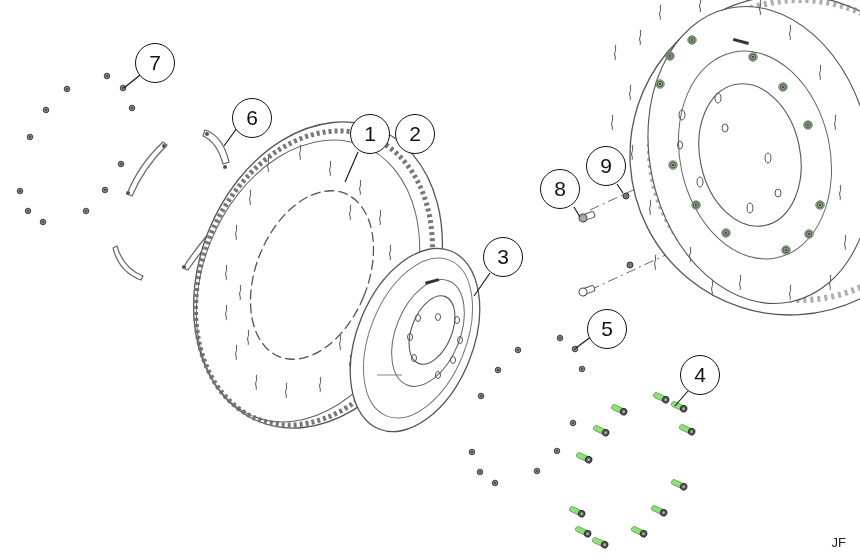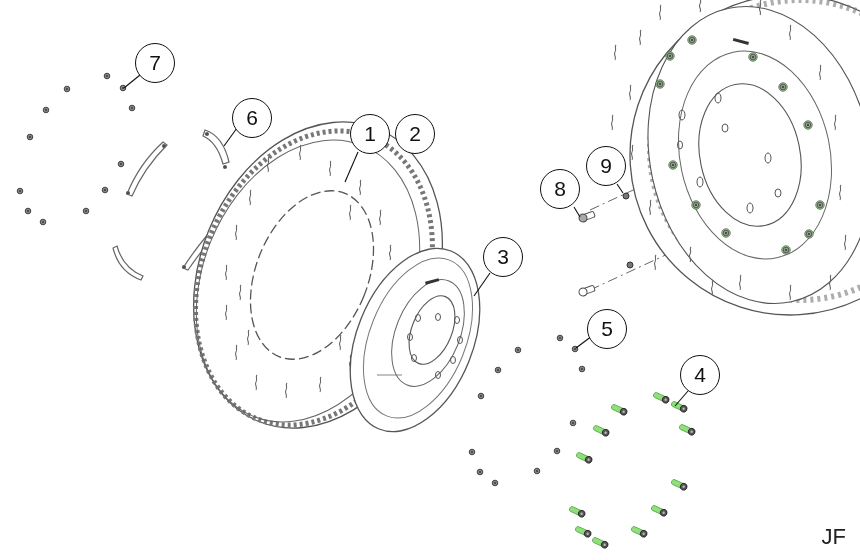--- a/index.html
+++ b/index.html
@@ -1,19 +1,19 @@
 <!DOCTYPE html>
 <html><head>
 <meta charset="utf-8">
 <style>
   html, body { margin:0; padding:0; background:#ffffff; }
   body { width:860px; height:560px; overflow:hidden; position:relative; font-family:"Liberation Sans", sans-serif; }
   #stage { position:absolute; left:0; top:0; width:860px; height:560px; }
   .callout { position:absolute; width:40px; height:40px; border:1.3px solid #111; border-radius:50%; background:#fff; box-sizing:border-box; display:flex; align-items:center; justify-content:center; font-size:21px; color:#111; font-family:"Liberation Sans", sans-serif; }
-  .signature { position:absolute; right:14px; bottom:10px; font-size:22px; color:#222;text-align:right; }
+  .signature { position:absolute; right:14px; bottom:10px; font-size:13px; color:#222;text-align:right; }
 </style>
 </head>
 <body>
 
 <div id="stage">
 <svg width="860" height="560" viewBox="0 0 860 560" xmlns="http://www.w3.org/2000/svg">
   <defs>
     <g id="squig">
           <path d="M0,0 c2,-3 -2,-5 0,-8 c2,-3 -1,-5 1,-7" fill="none" stroke="#666" stroke-width="1.1"></path>
         </g>

